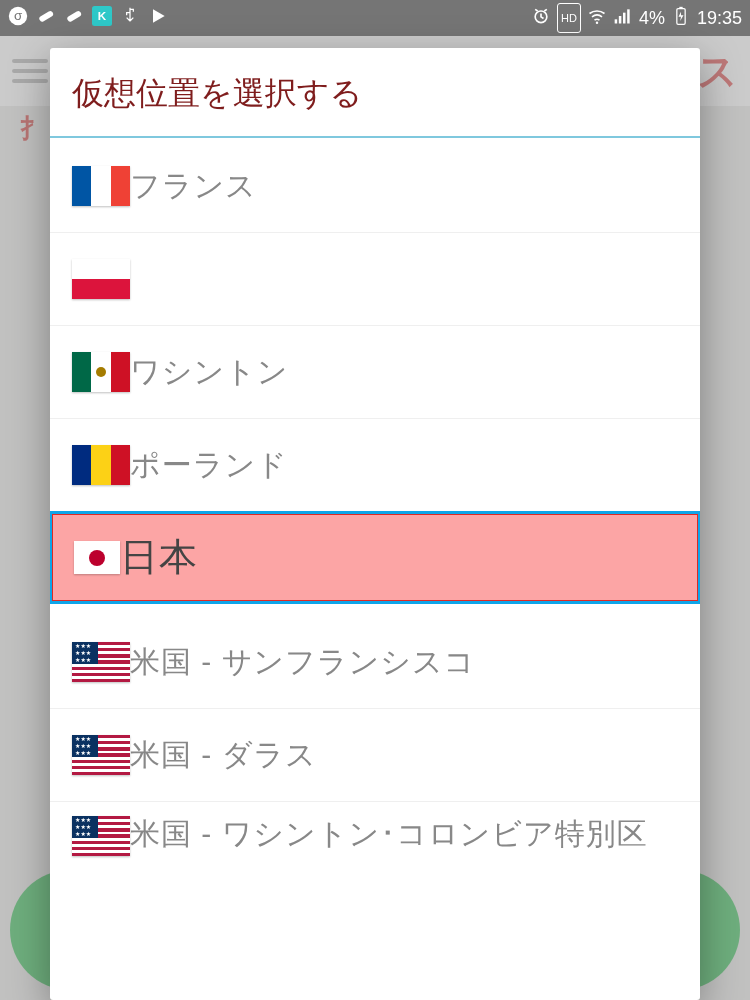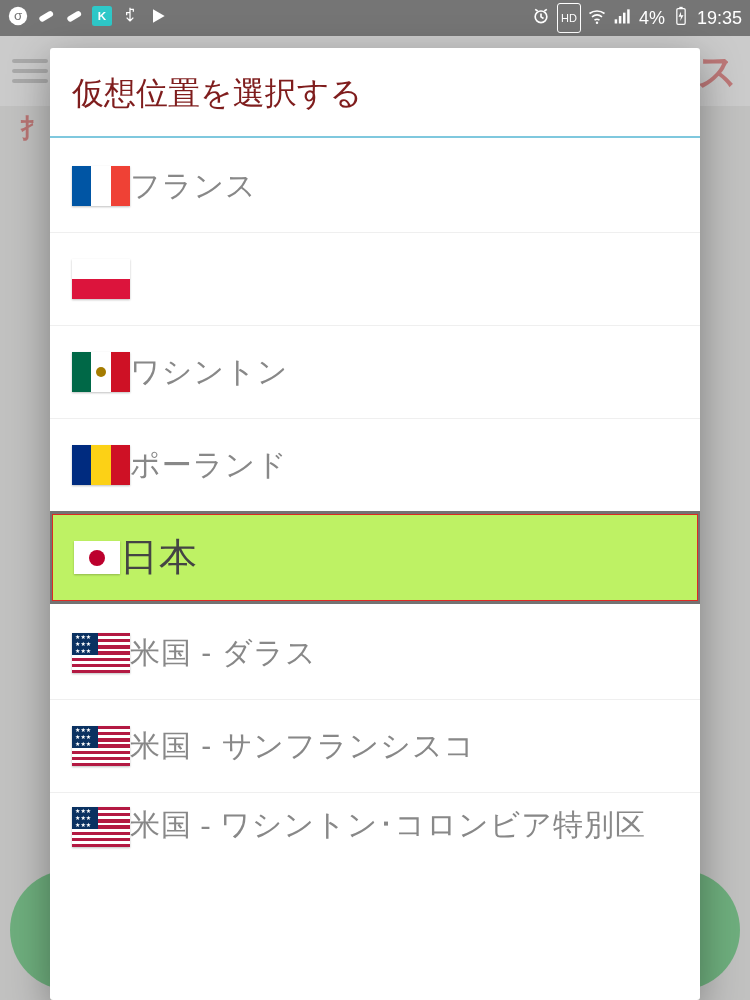--- a/index.html
+++ b/index.html
@@ -92,29 +92,29 @@
       display: flex;
       align-items: center;
       padding: 0 22px;
       height: 93px;
       border-bottom: 1px solid #efefef;
     }
     .item:last-child { border-bottom:none; }
     .item .label { color:#888; font-size:30px; letter-spacing:1px; }
 
     .item.selected {
-      background:#bef264;
-      border: 3px solid #737373;
-      margin: -1px -1px 3px -1px;
+      background:#fca5a5;
+      border: 3px solid #0ea5e9;
+      margin: -1px -1px 12px -1px;
       position: relative;
       box-shadow: inset 0 0 0 1px #de2a24;
     }
     .item.selected .label { color:#444; font-size:38px; font-weight:500; }
 
-    .item.last { height:auto; padding-top:14px; padding-bottom:14px; align-items:flex-start;font-family:Liberation Serif, serif; }
+    .item.last { height:auto; padding-top:14px; padding-bottom:14px; align-items:flex-start; }
     .item.last .label { line-height:1.2; }
 
     
     .flag {
       width: 58px;
       height: 40px;
       flex-shrink: 0;
       box-shadow: 0 1px 2px rgba(0,0,0,.25);
       position: relative;
       overflow: hidden;
@@ -299,26 +299,26 @@
     </div>
 
 
     <div class="item selected">
       <div class="flag jp small"></div>
       <div class="label">日本</div>
     </div>
 
     <div class="item">
       <div class="flag us"></div>
+      <div class="label">米国 - サンフランシスコ</div>
+    </div>
+
+    <div class="item">
+      <div class="flag us"></div>
       <div class="label">米国 - ダラス</div>
-    </div>
-
-    <div class="item">
-      <div class="flag us"></div>
-      <div class="label">米国 - サンフランシスコ</div>
     </div>
 
     <div class="item last">
       <div class="flag us"></div>
       <div class="label">米国 - ワシントン･コロンビア特別区</div>
     </div>
 
   </div>
 </div>
 

